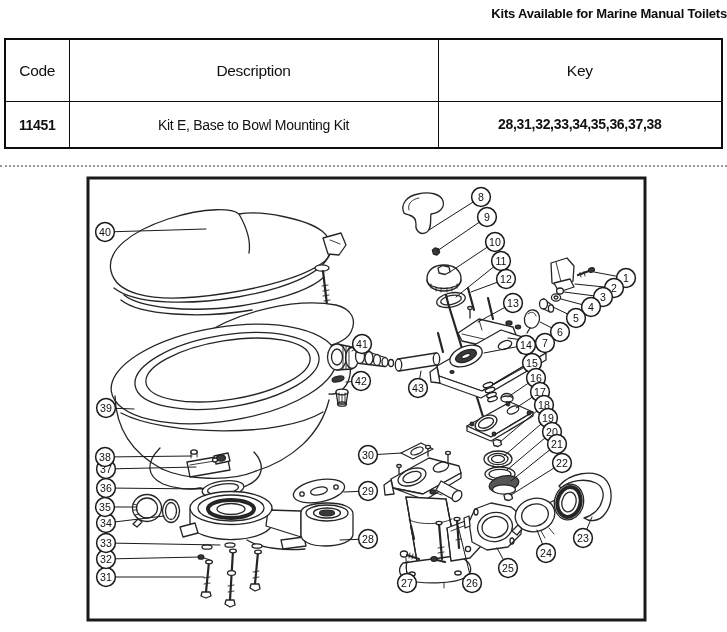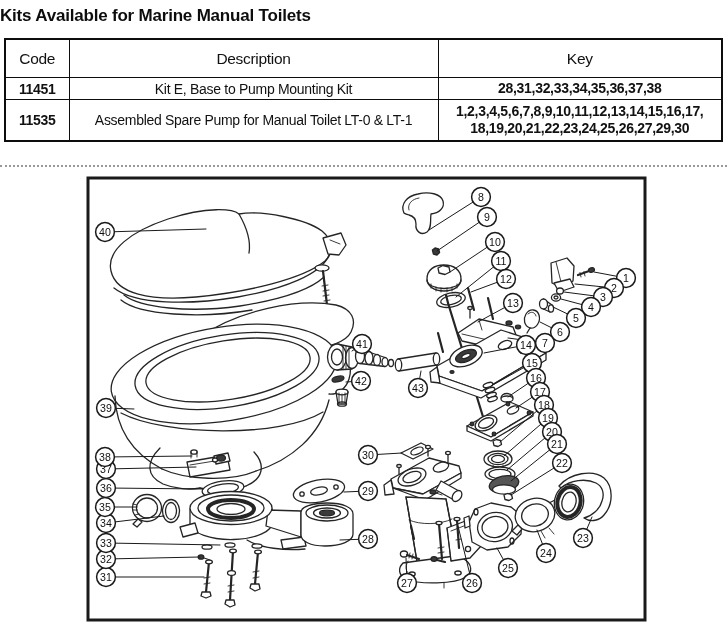--- a/index.html
+++ b/index.html
@@ -1,23 +1,23 @@
 <!DOCTYPE html>
 <html><head>
 <meta charset="utf-8">
 <style>
   html,body{margin:0;padding:0;background:#fff;}
   .page{position:relative;width:727px;height:632px;background:#fff;overflow:hidden;
         font-family:"Liberation Sans", sans-serif;color:#111;}
-  .title{position:absolute;left:0;top:6px;width:100%;text-align:left;
-         font-size:17px;font-weight:bold;letter-spacing:-0.2px;color:#0d0d0d;}
+  .title{position:absolute;left:0;top:6px;width:100%;text-align:right;
+         font-size:13px;font-weight:bold;letter-spacing:-0.2px;color:#0d0d0d;}
   table.kits{position:absolute;left:4px;top:38px;width:717px;border-collapse:collapse;
              border:2px solid #0d0d0d;table-layout:fixed;}
   table.kits th, table.kits td{border:1.5px solid #0d0d0d;text-align:center;vertical-align:middle;
-             padding:0 3px;letter-spacing:-0.3px;overflow:hidden;}
+             padding:12px 3px;letter-spacing:-0.3px;overflow:hidden;}
   table.kits th{font-weight:normal;font-size:15.5px;height:37px;}
   table.kits td{font-size:14px;}
   table.kits tr.r-small td{height:21px;}
   table.kits tr.r-big td{height:40px;}
   td.code{font-weight:bold;font-size:14px;}
   td.key{white-space:pre-line;line-height:1.22;font-size:14px;font-weight:bold;}
   col.c-code{width:64px;} col.c-desc{width:369px;} col.c-key{width:284px;}
   .perforation{position:absolute;left:0;top:165px;width:727px;height:0;
                border-top:2px dotted #999;}
   #diagram-svg{position:absolute;left:0;top:0;width:727px;height:632px;}
@@ -48,28 +48,22 @@
     <thead>
         <tr id="kits-head-row">
           <th>Code</th>
           <th>Description</th>
           <th>Key</th>
         </tr>
       </thead>
     <tbody id="kits-body">
         <tr class="r-small">
           <td class="code">11451</td>
-          <td>Kit E, Base to Pump Mounting Kit</td>
+          <td>Kit E, Base to Bowl Mounting Kit</td>
           <td class="key">28,31,32,33,34,35,36,37,38</td>
-        </tr>
-        <tr class="r-big">
-          <td class="code">11535</td>
-          <td>Assembled Spare Pump for Manual Toilet LT-0 &amp; LT-1</td>
-          <td class="key">1,2,3,4,5,6,7,8,9,10,11,12,13,14,15,16,17,
-18,19,20,21,22,23,24,25,26,27,29,30</td>
         </tr>
       </tbody>
   </table>
 
   <div class="perforation"></div>
 
   <svg id="diagram-svg" viewBox="0 0 727 632" xmlns="http://www.w3.org/2000/svg">
 
     <rect class="frame" x="88" y="178" width="557" height="442"></rect>
 

